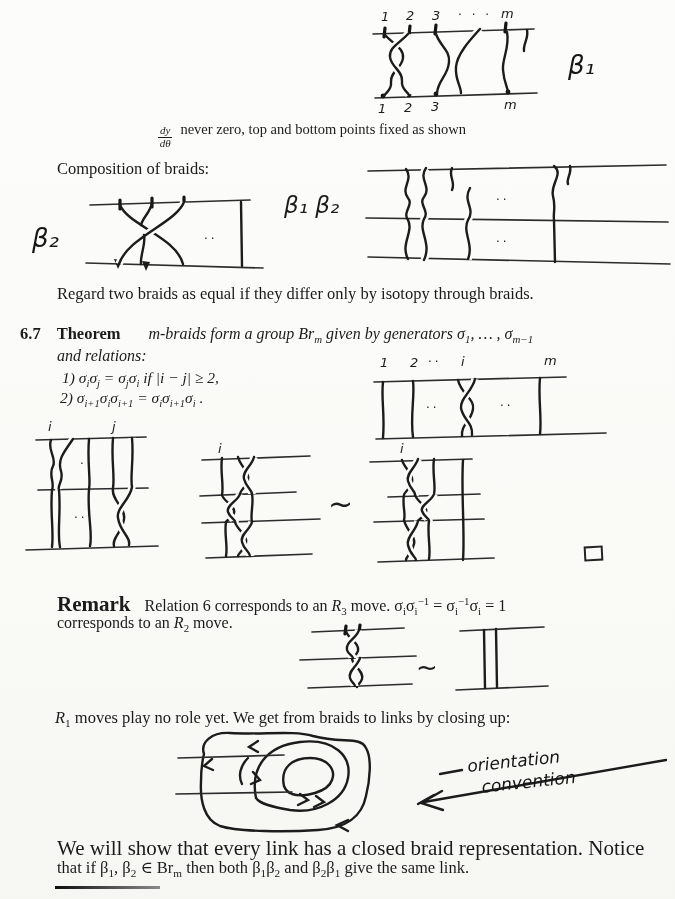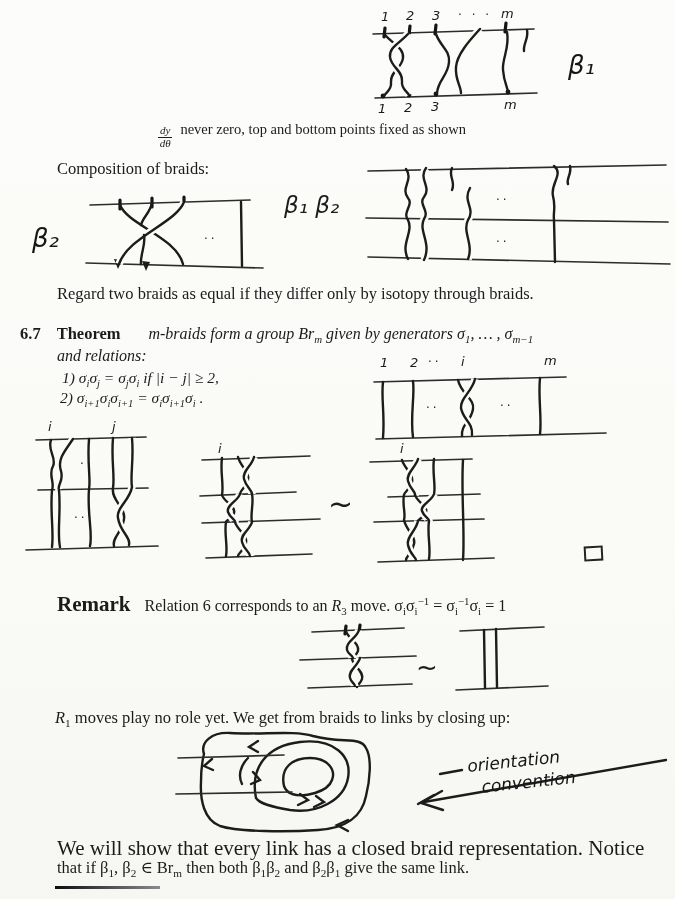--- a/index.html
+++ b/index.html
@@ -226,20 +226,21 @@
       <path class="s" d="M95,18 C93,50 97,90 95,118"></path>
     </g>
   </svg>
 
   <div class="abs qed" style="left:584px;top:546px;"></div>
 
   <div class="abs row" style="left:57px;top:592px;">
     <span class="txt b" style="font-size:21px;">Remark</span>
     <span class="txt" style="margin-left:14px;"><span>Relation 6 corresponds to an </span><i>R</i><sub>3</sub><span> move.   σ</span><sub>i</sub><span>σ</span><sub>i</sub><sup>−1</sup><span> = σ</span><sub>i</sub><sup>−1</sup><span>σ</span><sub>i</sub><span> = 1</span></span>
   </div>
+  <div class="abs txt" style="left:57px;top:614px;"><span>corresponds to an </span><i>R</i><sub>2</sub><span> move.</span></div>
 
   <svg class="abs" style="left:298px;top:620px;" width="255" height="90" viewBox="0 0 255 90">
     <g>
       <path class="ln" d="M14,12 L106,8"></path>
       <path class="ln" d="M2,40 L118,36"></path>
       <path class="ln" d="M10,68 L114,64"></path>
       <path class="sb" d="M48,6 L47,14"></path>
         <path class="sb" d="M62,5 L61,13"></path>
     </g>
     <g>

